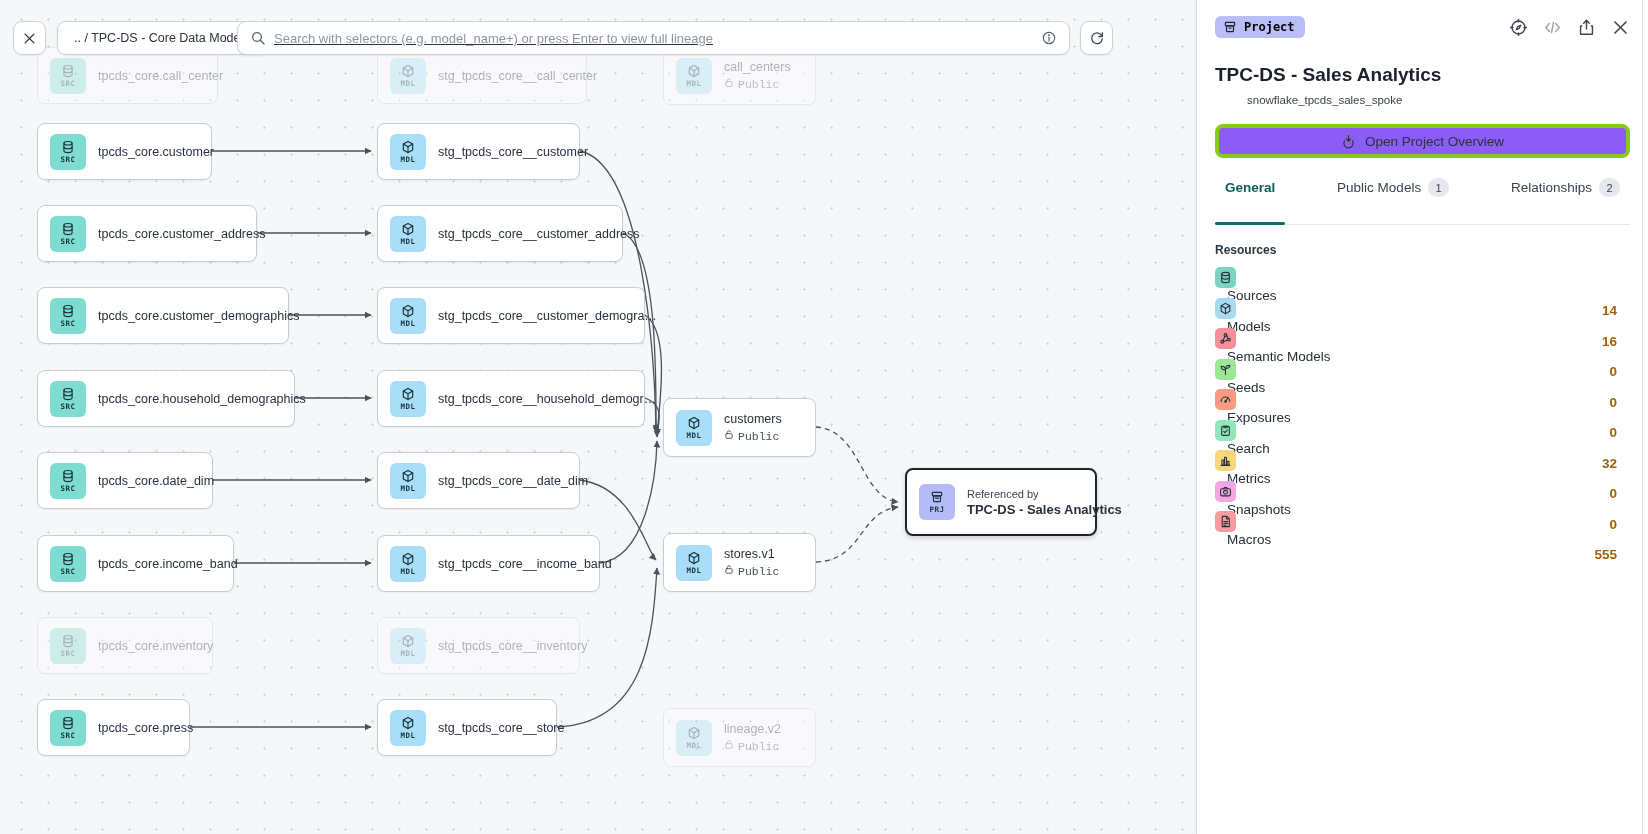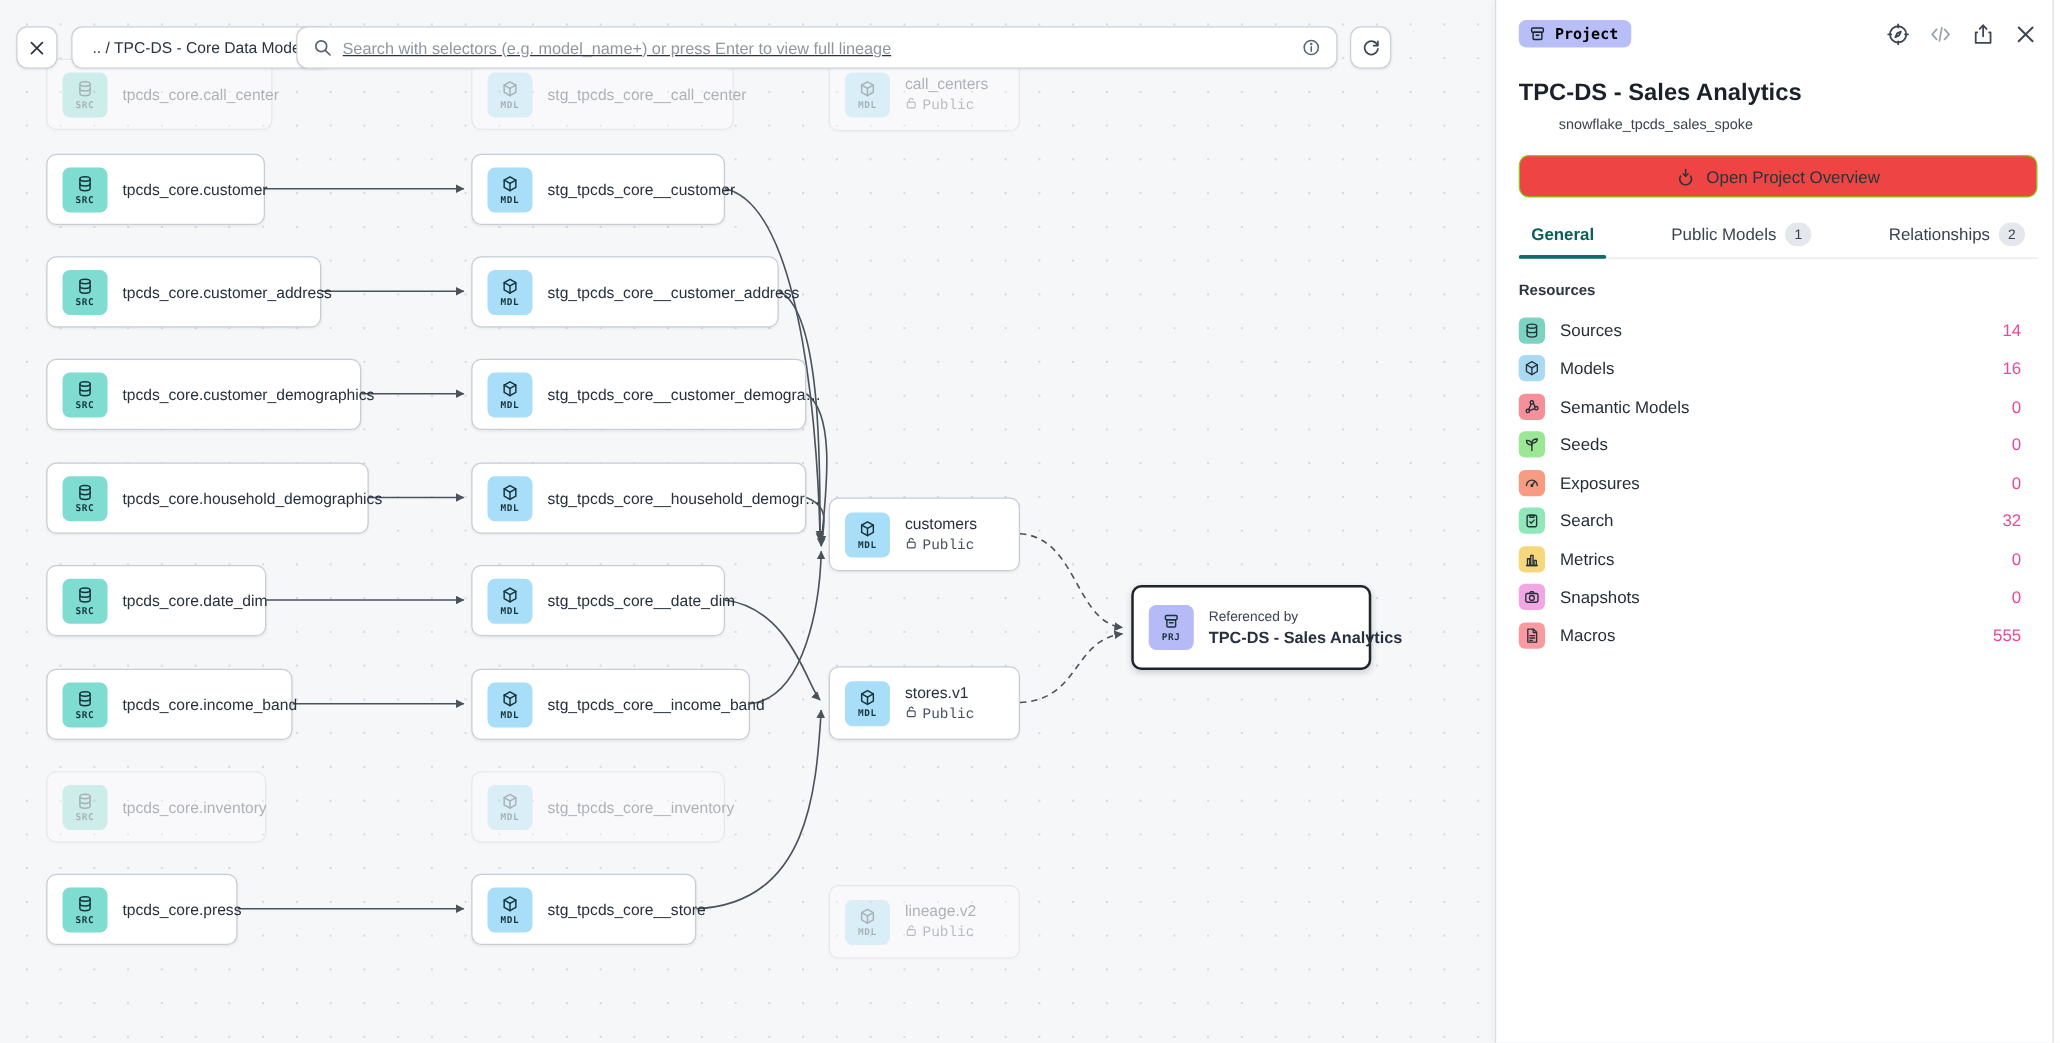--- a/index.html
+++ b/index.html
@@ -60,46 +60,46 @@
     background:#b9bef6; border-radius:6px; padding:4px 10px 4px 8px;
     font-family:"DejaVu Sans Mono",monospace; font-size:12px; font-weight:bold;
     color:#000000; }
   #project-badge svg { width:14px; height:14px; }
   .panel-actions { display:flex; align-items:center; gap:15px; }
   .panel-actions .ticon { cursor:pointer; color:#3d4754; }
   .panel-actions .ticon.dim { color:#9aa3ad; }
   .panel-actions svg { width:19px; height:19px; }
   #panel-title { margin-top:26px; font-size:19px; font-weight:bold; color:#1a212a; }
   #panel-subtitle { margin-top:8px; font-size:11.5px; color:#39424e;margin-left:32px; }
-  #overview-btn { margin-top:18px; width:100%; height:34px; background:#ef4444;
-    border:1px solid #84cc16; border-radius:8px; display:flex; align-items:center;
+  #overview-btn { margin-top:18px; width:100%; height:34px; background:#8b5cf6;
+    border:4px solid #84cc16; border-radius:8px; display:flex; align-items:center;
     justify-content:center; gap:9px; font-size:13.5px; color:#29323e; cursor:pointer;
     font-family:"Liberation Sans",sans-serif; }
   #overview-btn svg { width:15px; height:15px; }
 
   #tabs { margin-top:20px; display:flex; justify-content:space-between;
     border-bottom:1px solid #e4e7eb; }
-  .tab { display:flex; align-items:center; gap:7px; padding:0 10px 9px 10px;
+  .tab { display:flex; align-items:center; gap:7px; padding:0 10px 27px 10px;
     font-size:13.5px; color:#39434f; cursor:pointer; position:relative; }
   .tab.active { color:#0b5f58; font-weight:bold; }
   .tab.active::after { content:""; position:absolute; left:0; right:0; bottom:-1px;
     height:3px; background:#0c6e66; border-radius:2px; }
   .tab .pill { background:#e4e7eb; border-radius:999px; min-width:21px; height:19px;
     display:flex; align-items:center; justify-content:center; font-size:11px;
     color:#39434f; padding:0 7px; font-weight:normal; }
 
   #resources-heading { margin-top:18px; font-size:12px; font-weight:bold;
     color:#2c3640; }
   #resource-list { margin-top:10px; }
-  .res-row { display:flex; align-items:center; height:30.5px; cursor:pointer; }
+  .res-row { display:flex; align-items:flex-start; height:30.5px; cursor:pointer;flex-direction:column; }
   .res-icon { width:21px; height:21px; border-radius:5px; display:flex;
     align-items:center; justify-content:center; color:#263039; flex:none; }
   .res-icon svg { width:13px; height:13px; display:block; }
   .res-label { margin-left:12px; font-size:13.5px; color:#252e38; }
-  .res-count { margin-left:auto; font-size:13.5px; font-weight:400; color:#ec4899;
+  .res-count { margin-left:auto; font-size:13.5px; font-weight:700; color:#a16207;
     padding-right:13px; }
 </style>
 </head>
 <body>
 
 <div id="canvas">
   <svg id="edge-layer" width="1196" height="834">
     <defs>
       <marker id="arrow" markerWidth="8" markerHeight="8" refX="6.5" refY="3.5" orient="auto" markerUnits="userSpaceOnUse">
         <path d="M0,0 L7,3.5 L0,7 Z" fill="#4a525c"></path>

